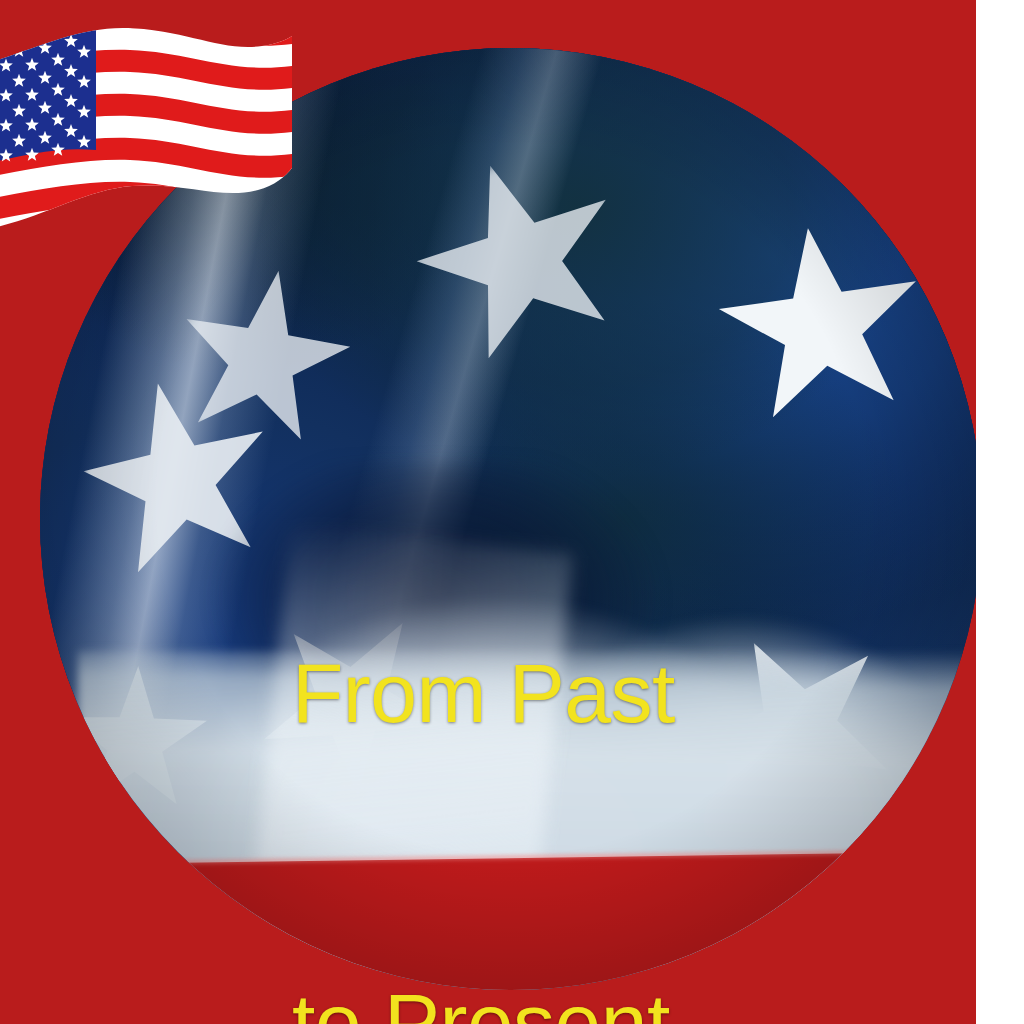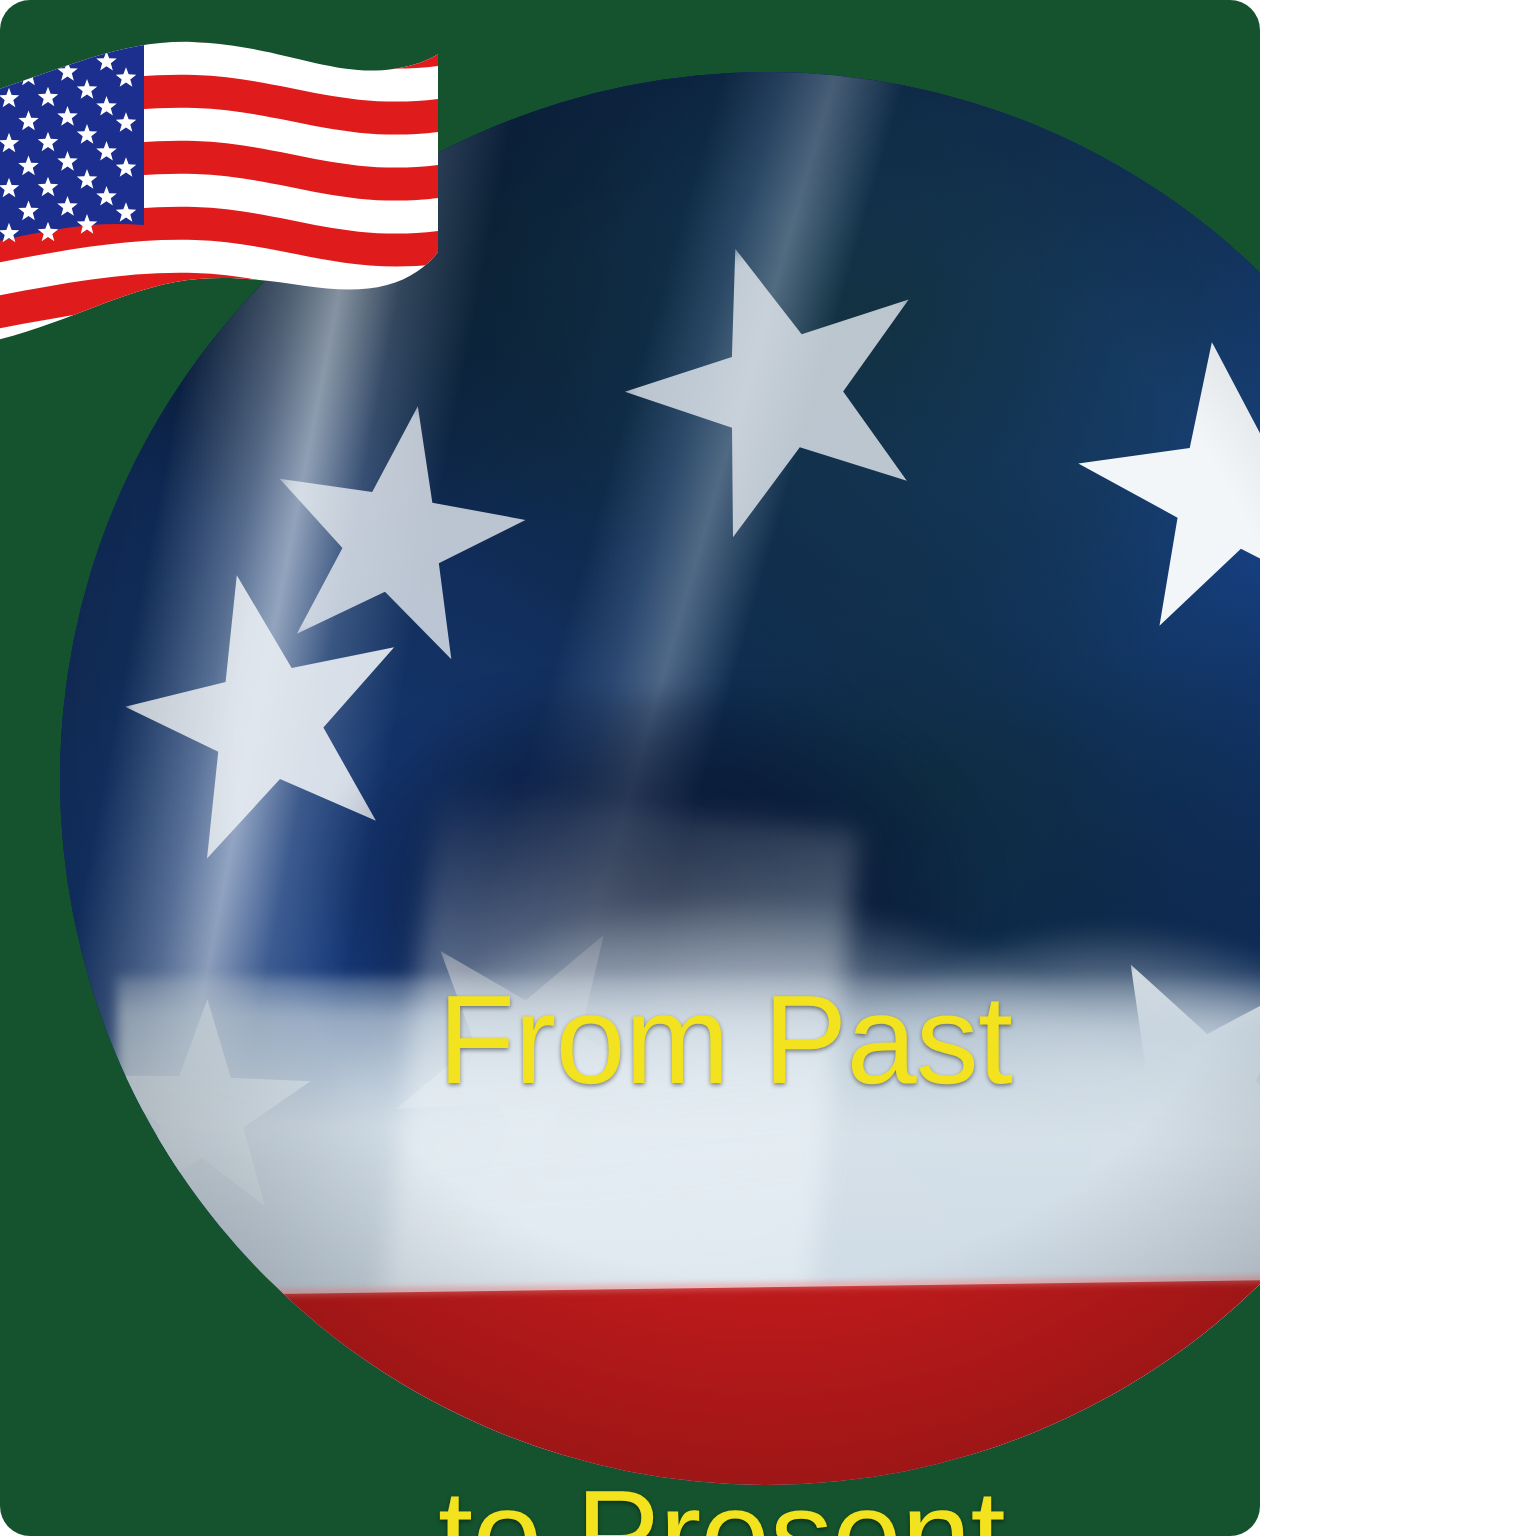--- a/index.html
+++ b/index.html
@@ -6,25 +6,24 @@
     margin: 0;
     padding: 0;
     width: 1024px;
     height: 1024px;
     overflow: hidden;
     font-family: "Liberation Sans", sans-serif;
   }
 
   #stage {
     position: relative;
-    width: 840px;
+    width: 976px;
     height: 1024px;
-    background: #14532d;
+    background: #b91c1c;
     overflow: hidden;
-    border-radius: 20px;
   }
 
   
   #badge {
     position: absolute;
     left: 40px;
     top: 48px;
     width: 942px;
     height: 942px;
     border-radius: 50%;

